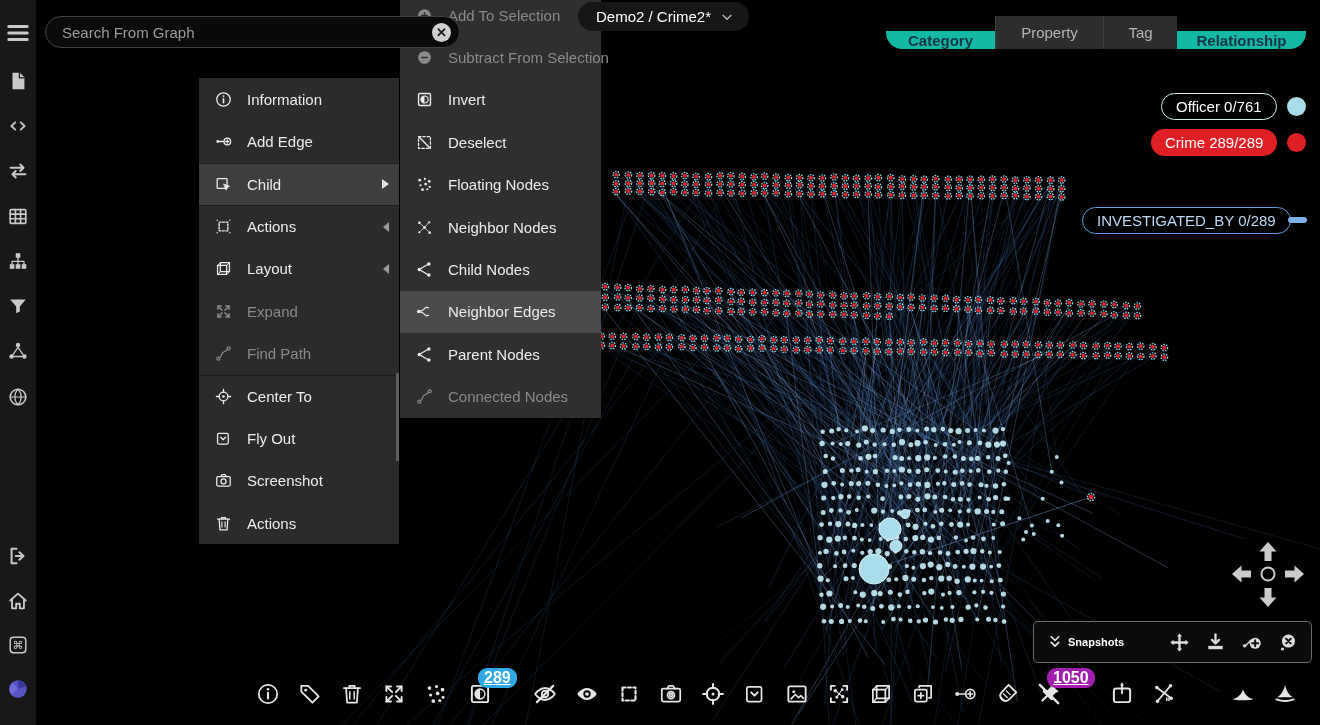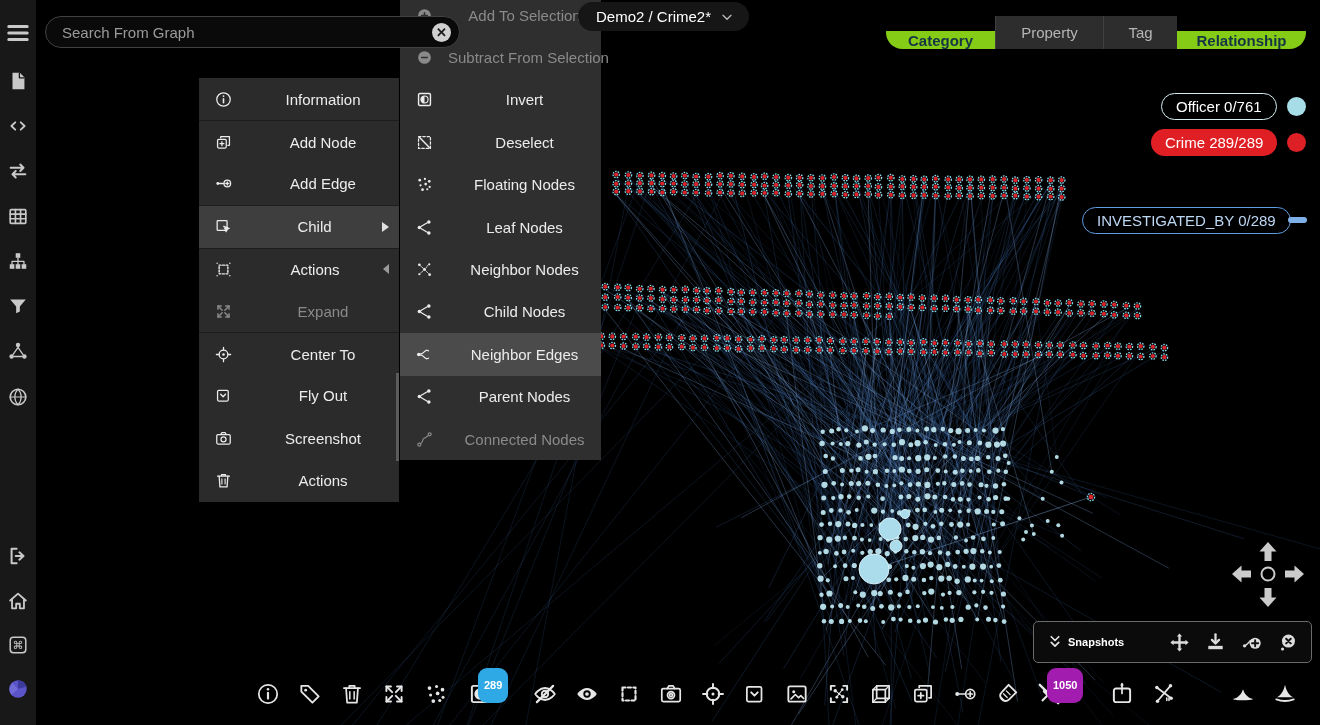--- a/index.html
+++ b/index.html
@@ -23,41 +23,41 @@
 
   
   .project-pill{position:absolute;left:578px;top:2px;height:29px;border-radius:15px;background:#161616;
                 display:flex;align-items:center;padding:0 14px 0 18px;z-index:30;cursor:pointer;}
   .project-pill .ttl{color:#fff;font-size:15px;white-space:nowrap;}
   .project-pill .chev{width:16px;height:16px;color:#bbb;margin-left:8px;}
 
   
   .tabs{position:absolute;left:886px;top:16px;height:33px;display:flex;border-radius:17px;overflow:hidden;z-index:10;}
   .tab{display:flex;align-items:center;justify-content:center;font-size:15px;cursor:pointer;box-sizing:border-box;}
-  .tab.active{background:#84cc16;color:#173445;font-weight:bold;margin-top:15px;}
+  .tab.active{background:#14b8a6;color:#173445;font-weight:bold;margin-top:15px;}
   .tab.inactive{background:#2d2d2d;color:#b5b5b5;border-left:1px solid #404040;}
 
   
   .legend-pill{position:absolute;height:27px;border-radius:14px;display:flex;align-items:center;justify-content:center;
                font-size:15px;padding:8px 14px;box-sizing:border-box;z-index:10;cursor:pointer;white-space:nowrap;}
   .legend-dot{position:absolute;width:19px;height:19px;border-radius:50%;z-index:10;cursor:pointer;}
   .legend-dash{position:absolute;width:19px;height:6px;border-radius:3px;z-index:10;cursor:pointer;}
 
   
   .menu{position:absolute;z-index:20;}
   .context-menu{left:199px;top:78px;width:200px;background:#2b2b2b;}
   .submenu{left:400px;top:-6px;width:201px;background:#2f2f2f;}
   .menu-item{height:42.4px;display:flex;align-items:center;padding-left:15px;color:#ececec;font-size:15px;cursor:pointer;box-sizing:border-box;}
   .menu-item.sep{border-top:1px solid #1d1d1d;}
   .menu-item.hl-select{background:#3e3e3e;}
   .menu-item.hl-sub{background:#4b4b4b;}
   .menu-item.dis{color:#8a8a8a;cursor:default;}
   .menu-item .mi-icon{width:19px;height:19px;margin-right:14px;flex:0 0 auto;color:inherit;}
   .menu-item .mi-icon svg{width:100%;height:100%;display:block;}
-  .menu-item .mi-label{flex:1;white-space:nowrap;text-align:center;}
+  .menu-item .mi-label{flex:1;white-space:nowrap;}
   .arr{margin-right:10px;width:0;height:0;}
   .arr-r{border-top:5.5px solid transparent;border-bottom:5.5px solid transparent;border-left:7px solid #e0e0e0;}
   .arr-l{border-top:5px solid transparent;border-bottom:5px solid transparent;border-right:6px solid #9a9a9a;}
   .menu-scrollthumb{position:absolute;right:0;top:295px;width:3px;height:88px;background:#5c5c5c;}
 
   
   #graph{position:absolute;left:0;top:0;width:1320px;height:725px;z-index:1;}
 
   
   .dpad{position:absolute;left:1228px;top:536px;width:80px;height:78px;z-index:10;}
@@ -67,22 +67,22 @@
              border-radius:5px;display:flex;align-items:center;z-index:10;box-sizing:border-box;padding:0 12px;}
   .snapshots .chevs{width:18px;height:18px;color:#e6e6e6;margin-right:4px;cursor:pointer;}
   .snapshots .stitle{color:#fff;font-size:11px;font-weight:bold;}
   .snap-actions{margin-left:auto;display:flex;gap:13px;}
   .snap-actions .sa{width:23px;height:23px;color:#dcdcdc;cursor:pointer;}
   .snap-actions .sa svg{width:100%;height:100%;}
 
   
   .tb-btn{position:absolute;width:34px;height:34px;top:677px;color:#e6e6e6;cursor:pointer;z-index:10;}
   .tb-btn svg{width:26px;height:26px;margin:4px;}
-  .tb-badge{position:absolute;top:-9px;left:15px;background:#2fa9e6;color:#fff;font-size:11px;font-weight:bold;
-            border-radius:9px;padding:12px 6px;line-height:1;white-space:nowrap;}
+  .tb-badge{position:absolute;top:-9px;left:15px;background:#2fa9e6;color:#fff;font-size:16px;font-weight:bold;
+            border-radius:9px;padding:2px 6px;line-height:1;white-space:nowrap;text-decoration:underline;}
 </style>
 </head>
 <body>
 
 <svg id="graph" viewBox="0 0 1320 725">
     <line x1="786.7" y1="306.2" x2="840.5" y2="510.4" stroke="#3f6fae" stroke-width="0.6" opacity="0.30"></line>
     <line x1="1036.0" y1="304.5" x2="894.5" y2="632.5" stroke="#3f6fae" stroke-width="0.6" opacity="0.42"></line>
     <line x1="854.1" y1="299.0" x2="991.8" y2="581.2" stroke="#3f6fae" stroke-width="0.6" opacity="0.34"></line>
     <line x1="1038.4" y1="347.8" x2="981.0" y2="484.8" stroke="#3f6fae" stroke-width="0.6" opacity="0.38"></line>
     <line x1="854.1" y1="353.6" x2="902.0" y2="442.2" stroke="#3f6fae" stroke-width="0.6" opacity="0.38"></line>
@@ -1608,30 +1608,20 @@
 <div class="menu-item">
       <span class="mi-icon">
         <svg viewBox="0 0 24 24" fill="none" stroke="currentColor" stroke-width="1.6" stroke-linecap="round" stroke-linejoin="round">
           <circle cx="12" cy="12" r="8.5"></circle>
           <path d="M12 11v5.2" stroke-width="2"></path>
           <circle cx="12" cy="7.7" r="1.15" fill="currentColor" stroke="none"></circle>
         </svg>
       </span>
       <span class="mi-label">Information</span>
     </div>
-    <div class="menu-item sep">
-      <span class="mi-icon">
-        <svg viewBox="0 0 24 24" fill="none" stroke="currentColor" stroke-width="1.6" stroke-linecap="round" stroke-linejoin="round">
-          <path d="M8.5 6V4.5H19.5V15.5H17.5"></path>
-          <rect x="4.5" y="8" width="11" height="11" rx="1.5"></rect>
-          <path d="M10 11v5M7.5 13.5h5"></path>
-        </svg>
-      </span>
-      <span class="mi-label">Add Node</span>
-    </div>
     <div class="menu-item">
       <span class="mi-icon">
         <svg viewBox="0 0 24 24" fill="none" stroke="currentColor" stroke-width="1.6" stroke-linecap="round" stroke-linejoin="round">
           <circle cx="4.8" cy="12" r="1.8" fill="currentColor" stroke="none"></circle>
           <path d="M6.6 12h6"></path>
           <circle cx="16.8" cy="12" r="4.2"></circle>
           <path d="M16.8 10v4M14.8 12h4"></path>
         </svg>
       </span>
       <span class="mi-label">Add Edge</span>
@@ -1652,28 +1642,49 @@
           <rect x="6.5" y="6.5" width="11" height="11" stroke-dasharray="2.4 2" stroke-width="1.8"></rect>
           <circle cx="4" cy="4" r="0.9" fill="currentColor" stroke="none"></circle>
           <circle cx="20" cy="4" r="0.9" fill="currentColor" stroke="none"></circle>
           <circle cx="4" cy="20" r="0.9" fill="currentColor" stroke="none"></circle>
           <circle cx="20" cy="20" r="0.9" fill="currentColor" stroke="none"></circle>
         </svg>
       </span>
       <span class="mi-label">Actions</span>
       <span class="arr arr-l"></span>
     </div>
+    <div class="menu-item">
+      <span class="mi-icon">
+        <svg viewBox="0 0 24 24" fill="none" stroke="currentColor" stroke-width="1.6" stroke-linecap="round" stroke-linejoin="round">
+          <rect x="4.5" y="8" width="11.5" height="11.5"></rect>
+          <rect x="8" y="4.5" width="11.5" height="11.5"></rect>
+          <path d="M4.5 8L8 4.5M16 8l3.5-3.5M4.5 19.5L8 16M16 19.5l3.5-3.5" stroke-width="1.2"></path>
+        </svg>
+      </span>
+      <span class="mi-label">Layout</span>
+      <span class="arr arr-l"></span>
+    </div>
     <div class="menu-item dis">
       <span class="mi-icon">
         <svg viewBox="0 0 24 24" fill="none" stroke="currentColor" stroke-width="1.6" stroke-linecap="round" stroke-linejoin="round">
           <path d="M5 5l5.3 5.3M19 19l-5.3-5.3M19 5l-5.3 5.3M5 19l5.3-5.3" stroke-width="1.8"></path>
           <path d="M5 5h4.2M5 5v4.2M19 5h-4.2M19 5v4.2M19 19h-4.2M19 19v-4.2M5 19h4.2M5 19v-4.2" stroke-width="1.8"></path>
         </svg>
       </span>
       <span class="mi-label">Expand</span>
+    </div>
+    <div class="menu-item dis">
+      <span class="mi-icon">
+        <svg viewBox="0 0 24 24" fill="none" stroke="currentColor" stroke-width="1.6" stroke-linecap="round" stroke-linejoin="round">
+          <circle cx="5.5" cy="18.5" r="1.9"></circle>
+          <circle cx="18.5" cy="5.5" r="1.9"></circle>
+          <path d="M7 17c3-1 2-5 4.5-6.5s4.3-2.5 5.6-3.8" stroke-width="1.5"></path>
+        </svg>
+      </span>
+      <span class="mi-label">Find Path</span>
     </div>
     <div class="menu-item sep">
       <span class="mi-icon">
         <svg viewBox="0 0 24 24" fill="none" stroke="currentColor" stroke-width="1.6" stroke-linecap="round" stroke-linejoin="round">
           <circle cx="12" cy="12" r="5.5"></circle>
           <path d="M12 3v3.5M12 17.5V21M3 12h3.5M17.5 12H21"></path>
           <circle cx="12" cy="12" r="1.6" fill="currentColor" stroke="none"></circle>
         </svg>
       </span>
       <span class="mi-label">Center To</span>
@@ -1753,31 +1764,20 @@
           <circle cx="12.5" cy="5" r="1.4" fill="currentColor" stroke="none"></circle>
           <circle cx="18" cy="8" r="1.7" fill="currentColor" stroke="none"></circle>
           <circle cx="7" cy="13" r="1.4" fill="currentColor" stroke="none"></circle>
           <circle cx="13.5" cy="11.5" r="1.7" fill="currentColor" stroke="none"></circle>
           <circle cx="18.5" cy="15" r="1.4" fill="currentColor" stroke="none"></circle>
           <circle cx="9.5" cy="18.5" r="1.7" fill="currentColor" stroke="none"></circle>
           <circle cx="15.5" cy="18" r="1.4" fill="currentColor" stroke="none"></circle>
         </svg>
       </span>
       <span class="mi-label">Floating Nodes</span>
-    </div>
-    <div class="menu-item">
-      <span class="mi-icon">
-        <svg viewBox="0 0 24 24" fill="none" stroke="currentColor" stroke-width="1.6" stroke-linecap="round" stroke-linejoin="round">
-          <circle cx="17.5" cy="5" r="2.2" fill="currentColor" stroke="none"></circle>
-          <circle cx="5.5" cy="12" r="2.2" fill="currentColor" stroke="none"></circle>
-          <circle cx="17.5" cy="19" r="2.2" fill="currentColor" stroke="none"></circle>
-          <path d="M7.5 10.8l8-4.8M7.5 13.2l8 4.8" stroke-width="1.6"></path>
-        </svg>
-      </span>
-      <span class="mi-label">Leaf Nodes</span>
     </div>
     <div class="menu-item">
       <span class="mi-icon">
         <svg viewBox="0 0 24 24" fill="none" stroke="currentColor" stroke-width="1.6" stroke-linecap="round" stroke-linejoin="round">
           <circle cx="5.5" cy="6" r="1.7" fill="currentColor" stroke="none"></circle>
           <circle cx="18" cy="5.5" r="1.4" fill="currentColor" stroke="none"></circle>
           <circle cx="12" cy="12" r="1.8" fill="currentColor" stroke="none"></circle>
           <circle cx="5.5" cy="18" r="1.4" fill="currentColor" stroke="none"></circle>
           <circle cx="18.5" cy="18.5" r="1.7" fill="currentColor" stroke="none"></circle>
           <path d="M7 7.5l3.5 3M16.5 6.5l-3 4M7 16.5l3.5-3M13.5 13.5l3.5 3.5" stroke-width="1.1" stroke-dasharray="1.6 1.4"></path>

